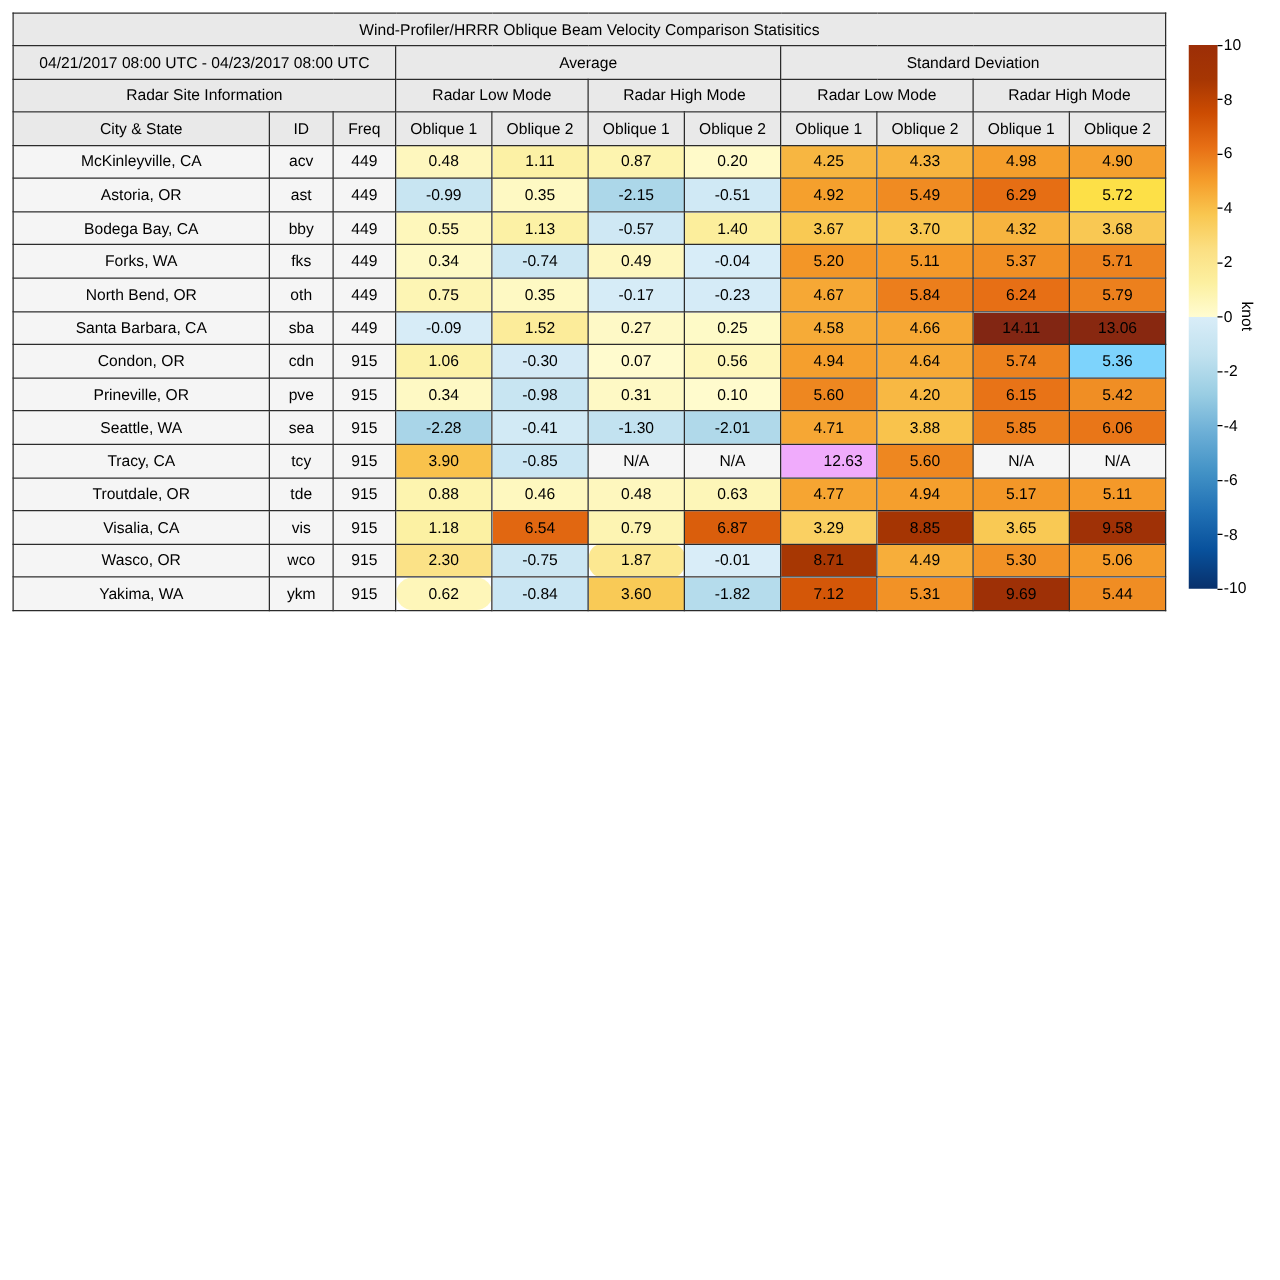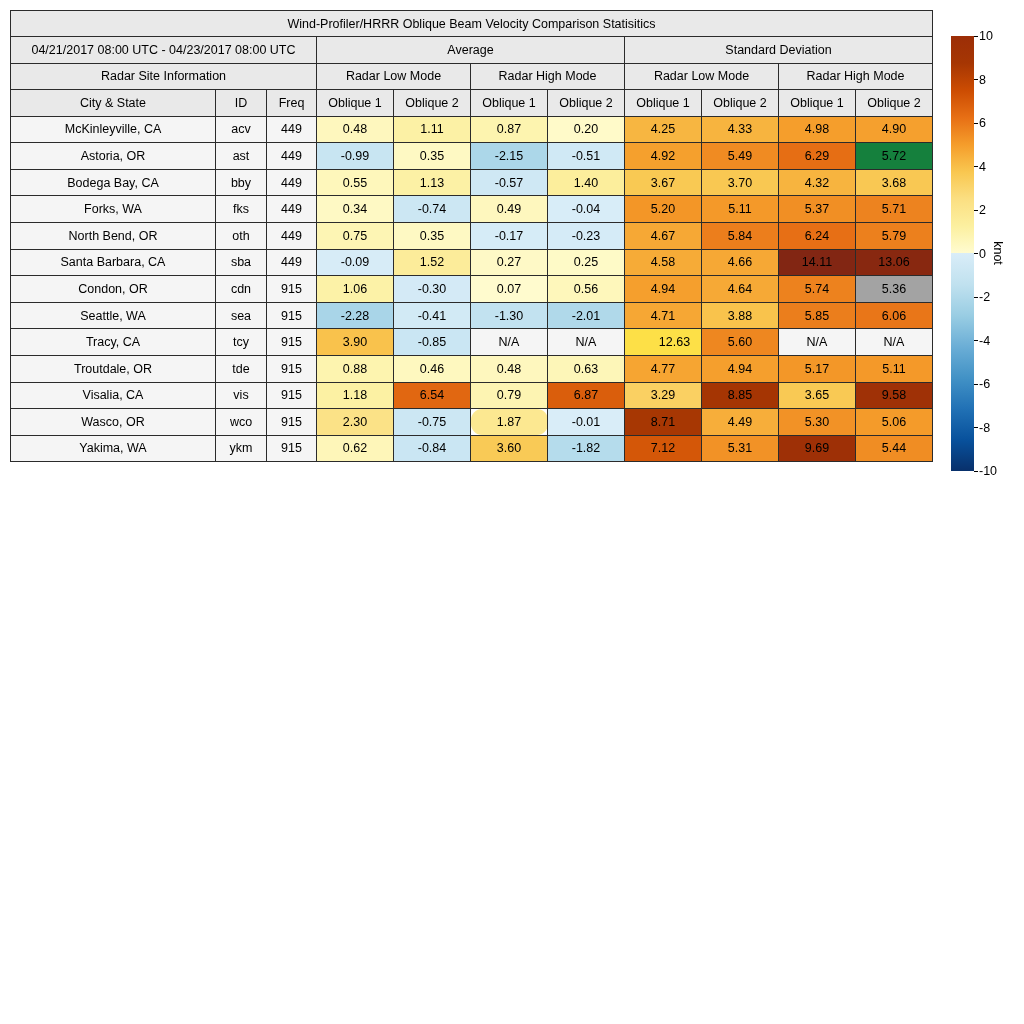--- a/index.html
+++ b/index.html
@@ -96,21 +96,21 @@
           <td class="rowhead">Astoria, OR</td>
           <td class="rowhead">ast</td>
           <td class="rowhead">449</td>
           <td class="val" style="background: rgb(200, 229, 242);">-0.99</td>
           <td class="val" style="background: rgb(254, 249, 195);">0.35</td>
           <td class="val" style="background: rgb(172, 215, 233);">-2.15</td>
           <td class="val" style="background: rgb(208, 233, 245);">-0.51</td>
           <td class="val" style="background: rgb(245, 160, 45);">4.92</td>
           <td class="val" style="background: rgb(240, 139, 34);">5.49</td>
           <td class="val" style="background: rgb(230, 110, 20);">6.29</td>
-          <td class="val" style="background: #15803d; margin-left: 25px;">5.72</td>
+          <td class="val" style="background: #fde047; margin-left: 25px;">5.72</td>
         </tr>
         <tr>
           <td class="rowhead">Bodega Bay, CA</td>
           <td class="rowhead">bby</td>
           <td class="rowhead">449</td>
           <td class="val" style="background: rgb(254, 247, 187);">0.55</td>
           <td class="val" style="background: rgb(252, 241, 165);">1.13</td>
           <td class="val" style="background: rgb(207, 232, 244);">-0.57</td>
           <td class="val" style="background: rgb(252, 238, 156);">1.40</td>
           <td class="val" style="background: rgb(249, 201, 83);">3.67</td>
@@ -161,21 +161,34 @@
           <td class="rowhead">Condon, OR</td>
           <td class="rowhead">cdn</td>
           <td class="rowhead">915</td>
           <td class="val" style="background: rgb(252, 242, 167);">1.06</td>
           <td class="val" style="background: rgb(212, 234, 246);">-0.30</td>
           <td class="val" style="background: rgb(255, 251, 206);">0.07</td>
           <td class="val" style="background: rgb(254, 247, 187);">0.56</td>
           <td class="val" style="background: rgb(245, 159, 45);">4.94</td>
           <td class="val" style="background: rgb(246, 169, 54);">4.64</td>
           <td class="val" style="background: rgb(237, 130, 30);">5.74</td>
-          <td class="val" style="background: #a3a3a3;">5.36</td>
+          <td class="val" style="background: #7dd3fc;">5.36</td>
+        </tr>
+        <tr>
+          <td class="rowhead">Prineville, OR</td>
+          <td class="rowhead">pve</td>
+          <td class="rowhead">915</td>
+          <td class="val" style="background: rgb(254, 249, 196);">0.34</td>
+          <td class="val" style="background: rgb(200, 229, 242);">-0.98</td>
+          <td class="val" style="background: rgb(254, 249, 197);">0.31</td>
+          <td class="val" style="background: rgb(255, 251, 205);">0.10</td>
+          <td class="val" style="background: rgb(238, 135, 32);">5.60</td>
+          <td class="val" style="background: rgb(248, 184, 67);">4.20</td>
+          <td class="val" style="background: rgb(232, 115, 23);">6.15</td>
+          <td class="val" style="background: rgb(240, 142, 36);">5.42</td>
         </tr>
         <tr>
           <td class="rowhead">Seattle, WA</td>
           <td class="rowhead">sea</td>
           <td class="rowhead">915</td>
           <td class="val" style="background: rgb(169, 213, 232);">-2.28</td>
           <td class="val" style="background: rgb(210, 234, 245);">-0.41</td>
           <td class="val" style="background: rgb(194, 226, 240);">-1.30</td>
           <td class="val" style="background: rgb(176, 217, 234);">-2.01</td>
           <td class="val" style="background: rgb(246, 167, 52);">4.71</td>
@@ -184,21 +197,21 @@
           <td class="val" style="background: rgb(233, 118, 24); text-align: center;">6.06</td>
         </tr>
         <tr>
           <td class="rowhead">Tracy, CA</td>
           <td class="rowhead">tcy</td>
           <td class="rowhead">915</td>
           <td class="val" style="background: rgb(249, 194, 76);">3.90</td>
           <td class="val" style="background: rgb(202, 230, 243);">-0.85</td>
           <td class="val" style="background: rgb(245, 245, 245);">N/A</td>
           <td class="val" style="background: rgb(245, 245, 245);">N/A</td>
-          <td class="val" style="background: #fde047; padding-left: 23px;">12.63</td>
+          <td class="val" style="background: #f0abfc; padding-left: 23px;">12.63</td>
           <td class="val" style="background: rgb(238, 135, 32);">5.60</td>
           <td class="val" style="background: rgb(245, 245, 245);">N/A</td>
           <td class="val" style="background: rgb(245, 245, 245);">N/A</td>
         </tr>
         <tr>
           <td class="rowhead">Troutdale, OR</td>
           <td class="rowhead">tde</td>
           <td class="rowhead">915</td>
           <td class="val" style="background: rgb(253, 244, 175);">0.88</td>
           <td class="val" style="background: rgb(254, 248, 191);">0.46</td>
@@ -232,21 +245,21 @@
           <td class="val" style="background: rgb(217, 237, 248);">-0.01</td>
           <td class="val" style="background: rgb(167, 55, 3);">8.71</td>
           <td class="val" style="background: rgb(247, 174, 58);">4.49</td>
           <td class="val" style="background: rgb(242, 146, 38);">5.30</td>
           <td class="val" style="background: rgb(244, 155, 42);">5.06</td>
         </tr>
         <tr>
           <td class="rowhead">Yakima, WA</td>
           <td class="rowhead">ykm</td>
           <td class="rowhead">915</td>
-          <td class="val" style="background: rgb(254, 246, 185);">0.62</td>
+          <td class="val" style="background: rgb(254, 246, 185); border-radius: 13px;">0.62</td>
           <td class="val" style="background: rgb(202, 230, 243);">-0.84</td>
           <td class="val" style="background: rgb(249, 202, 86);">3.60</td>
           <td class="val" style="background: rgb(181, 220, 236);">-1.82</td>
           <td class="val" style="background: rgb(212, 87, 8);">7.12</td>
           <td class="val" style="background: rgb(242, 146, 38);">5.31</td>
           <td class="val" style="background: rgb(158, 48, 6);">9.69</td>
           <td class="val" style="background: rgb(240, 141, 35);">5.44</td>
         </tr>
       </tbody>
   </table>

